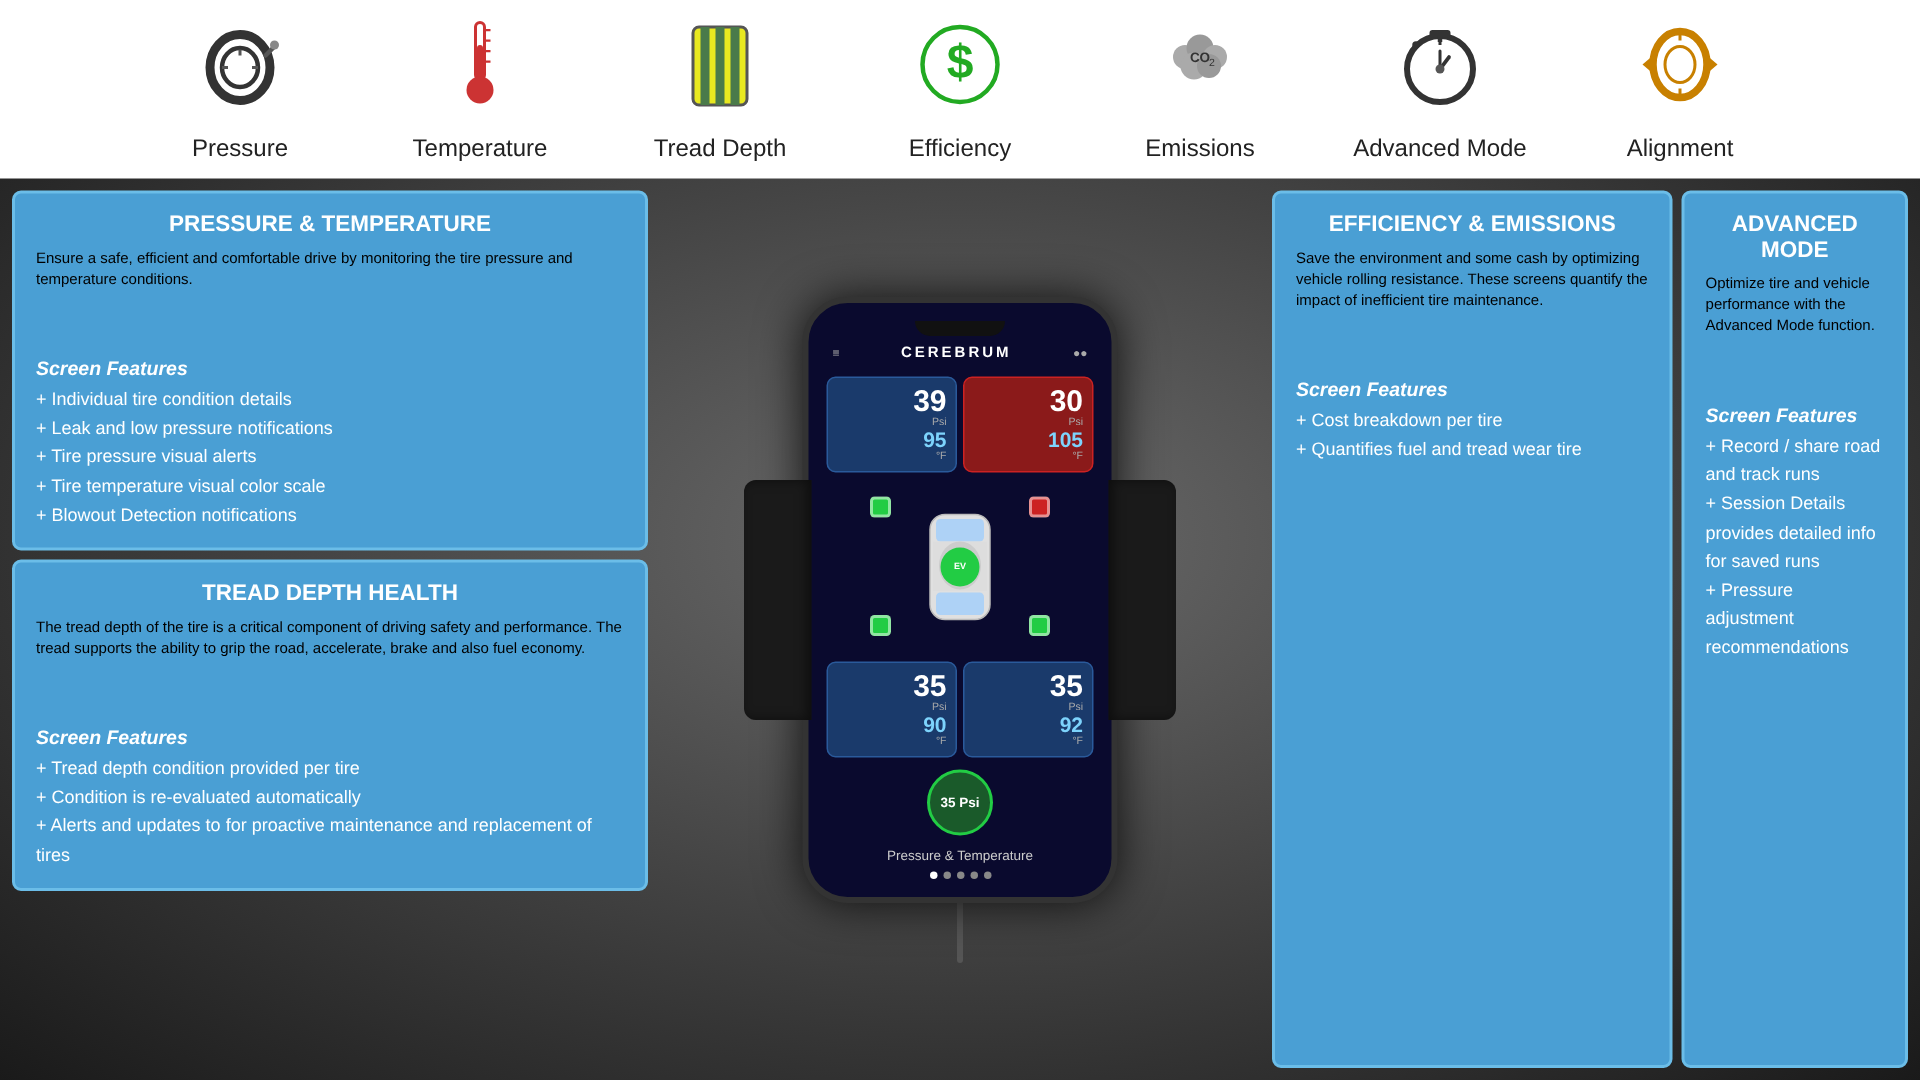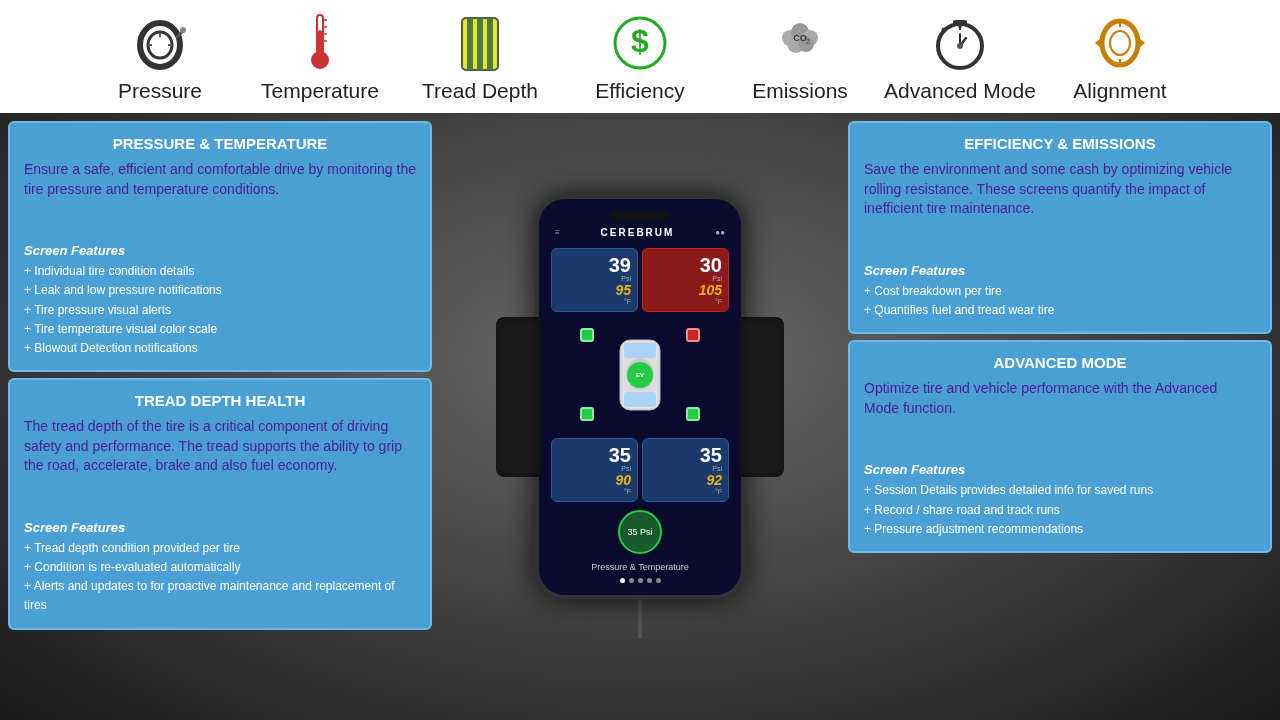--- a/index.html
+++ b/index.html
@@ -50,24 +50,24 @@
     .icon-img {
       width: 65px;
       height: 65px;
       display: flex;
       align-items: center;
       justify-content: center;
       font-size: 42px;
     }
 
     .icon-label {
-      font-size: 21px;
+      font-size: 16px;
       font-weight: 500;
       color: #222;
-      margin-top: 4px;
+      margin-top: 16px;
     }
 
     
     .main-content {
       flex: 1;
       display: flex;
       position: relative;
     }
 
     
@@ -89,24 +89,24 @@
 
     .panel-title {
       font-size: 15px;
       font-weight: bold;
       text-align: center;
       margin-bottom: 8px;
       color: white;
     }
 
     .panel-desc {
-      font-size: 14px;
+      font-size: 10px;
       line-height: 1.4;
       margin-bottom: 8px;
-      color: #4c1d95;
+      color: #000000;
     }
 
     .panel-features-title {
       font-size: 13px;
       font-weight: bold;
       font-style: italic;
       margin-bottom: 4px;
       color: white;
       margin-top: 44px;
     }
@@ -209,29 +209,29 @@
       height: 5px;
       border-radius: 50%;
       background: #888;
     }
     .phone-dot.active { background: white; }
 
     
     .right-panels {
       width: 440px;
       display: flex;
-      flex-direction: column;
+      flex-direction: row;
       gap: 6px;
       padding: 8px;
     }
 
     
     .pressure-value { color: white; font-size: 20px; font-weight: bold; line-height: 1; }
     .pressure-unit { font-size: 7px; color: #aaa; display: block; }
-    .temp-value { font-size: 14px; font-weight: bold; color: #eab308; font-style: italic; }
+    .temp-value { font-size: 14px; font-weight: bold; color: #7dd3fc; }
     .temp-unit { font-size: 7px; color: #aaa; display: block; }
   </style>
 </head>
 <body>
 
 <div class="bg"></div>
 
 <div class="container">
 
   <div class="top-bar">
@@ -449,21 +449,21 @@
 
               <div class="tire-cell">
                 <div class="pressure-value">35</div>
                 <span class="pressure-unit">Psi</span>
                 <div class="temp-value">92</div>
                 <span class="temp-unit">°F</span>
               </div>
             </div>
 
             <div style="display:flex; justify-content:center; margin: 4px 0;">
-              <div style="background:#1a5a2a; border:2px solid #22cc44; border-radius:50%; width:44px; height:44px; display:flex; align-items:center; justify-content:center; font-size:9px; color:white; font-weight:normal; text-align:center;">35 Psi</div>
+              <div style="background:#1a5a2a; border:2px solid #22cc44; border-radius:50%; width:44px; height:44px; display:flex; align-items:center; justify-content:center; font-size:9px; color:white; font-weight:bold; text-align:center;">35 Psi</div>
             </div>
 
             <div style="text-align:center; font-size:9px; color:#ccc; padding: 4px 0 2px;">Pressure &amp; Temperature</div>
 
             <div class="phone-dots">
               <div class="phone-dot active"></div>
               <div class="phone-dot"></div>
               <div class="phone-dot"></div>
               <div class="phone-dot"></div>
               <div class="phone-dot"></div>
@@ -488,22 +488,22 @@
           <div>+ Cost breakdown per tire</div>
           <div>+ Quantifies fuel and tread wear tire</div>
         </div>
       </div>
 
       <div class="info-panel">
         <div class="panel-title">ADVANCED MODE</div>
         <div class="panel-desc">Optimize tire and vehicle performance with the Advanced Mode function.</div>
         <div class="panel-features-title">Screen Features</div>
         <div class="panel-features">
+          <div>+ Record / share road and track runs</div>
           <div>+ Session Details provides detailed info for saved runs</div>
-          <div>+ Record / share road and track runs</div>
           <div>+ Pressure adjustment recommendations</div>
         </div>
       </div>
 
     </div>
 
   </div>
 </div>
 
 </body></html>

